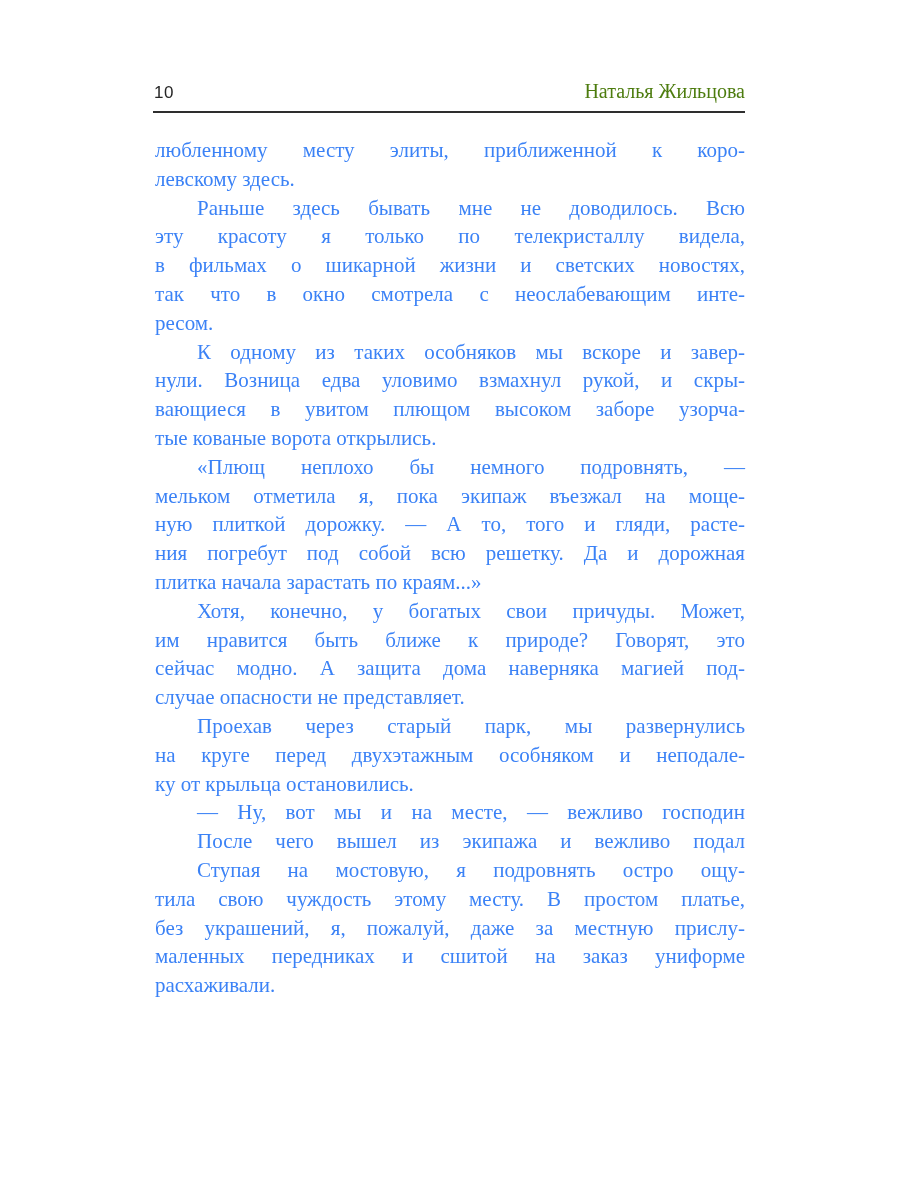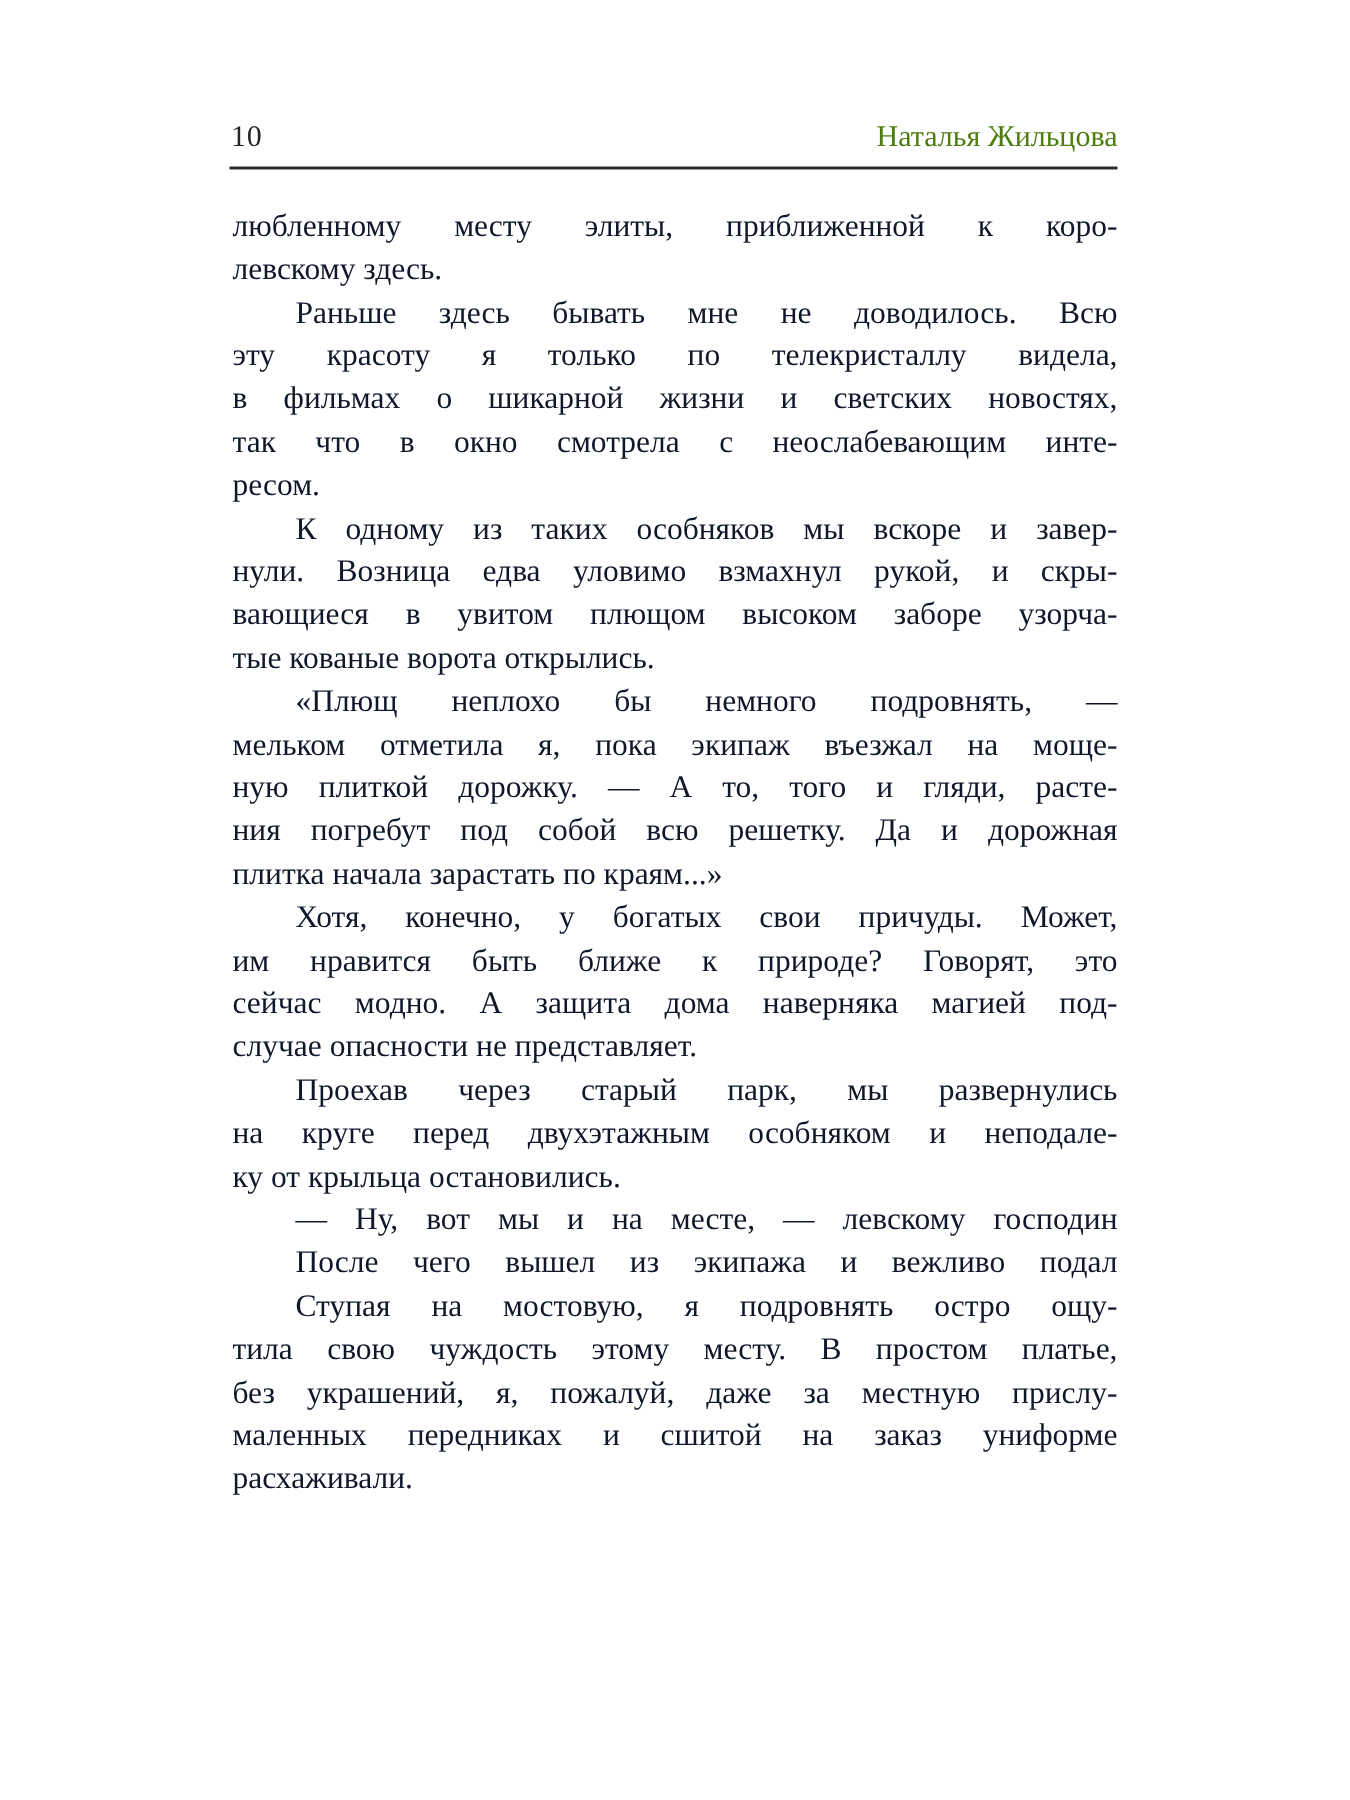--- a/index.html
+++ b/index.html
@@ -18,22 +18,22 @@
   .running-header {
     position: absolute;
     left: 154px;
     right: 155px;
     top: 80px;
     display: flex;
     justify-content: space-between;
     align-items: baseline;
   }
   .page-number {
-    font-family: Liberation Serif, serif;
-    font-size: 20px;
+    font-family: Liberation Sans, sans-serif;
+    font-size: 17px;
     color: #262626;
     letter-spacing: 0.5px;
   }
   .header-author {
     font-family: "Liberation Serif", serif;
     font-size: 20px;
     color: #4d7c0f;
   }
   .header-rule {
     position: absolute;
@@ -46,21 +46,21 @@
     margin: 0;
   }
   .page-text {
     position: absolute;
     left: 155px;
     width: 590px;
     top: 136px;
     font-family: "Liberation Serif", serif;
     font-size: 21px;
     line-height: 28.8px;
-    color: #0f172a;
+    color: #3b82f6;
   }
   .paragraph { margin: 0; padding: 0; }
   .ln {
     text-align: justify;
     text-align-last: justify;
     white-space: normal;
   }
   .ln.last {
     text-align: left;
     text-align-last: left;
@@ -118,21 +118,21 @@
       <div class="ln last">случае опасности не представляет.</div>
     </div>
 
     <div class="paragraph">
       <div class="ln ind">Проехав через старый парк, мы развернулись</div>
       <div class="ln">на круге перед двухэтажным особняком и неподале-</div>
       <div class="ln last">ку от крыльца остановились.</div>
     </div>
 
     <div class="paragraph">
-      <div class="ln ind">— Ну, вот мы и на месте, — левскому господин</div>
+      <div class="ln ind">— Ну, вот мы и на месте, — вежливо господин</div>
     </div>
 
     <div class="paragraph">
       <div class="ln ind">После чего вышел из экипажа и вежливо подал</div>
     </div>
 
     <div class="paragraph">
       <div class="ln ind">Ступая на мостовую, я подровнять остро ощу-</div>
       <div class="ln">тила свою чуждость этому месту. В простом платье,</div>
       <div class="ln">без украшений, я, пожалуй, даже за местную прислу-</div>

